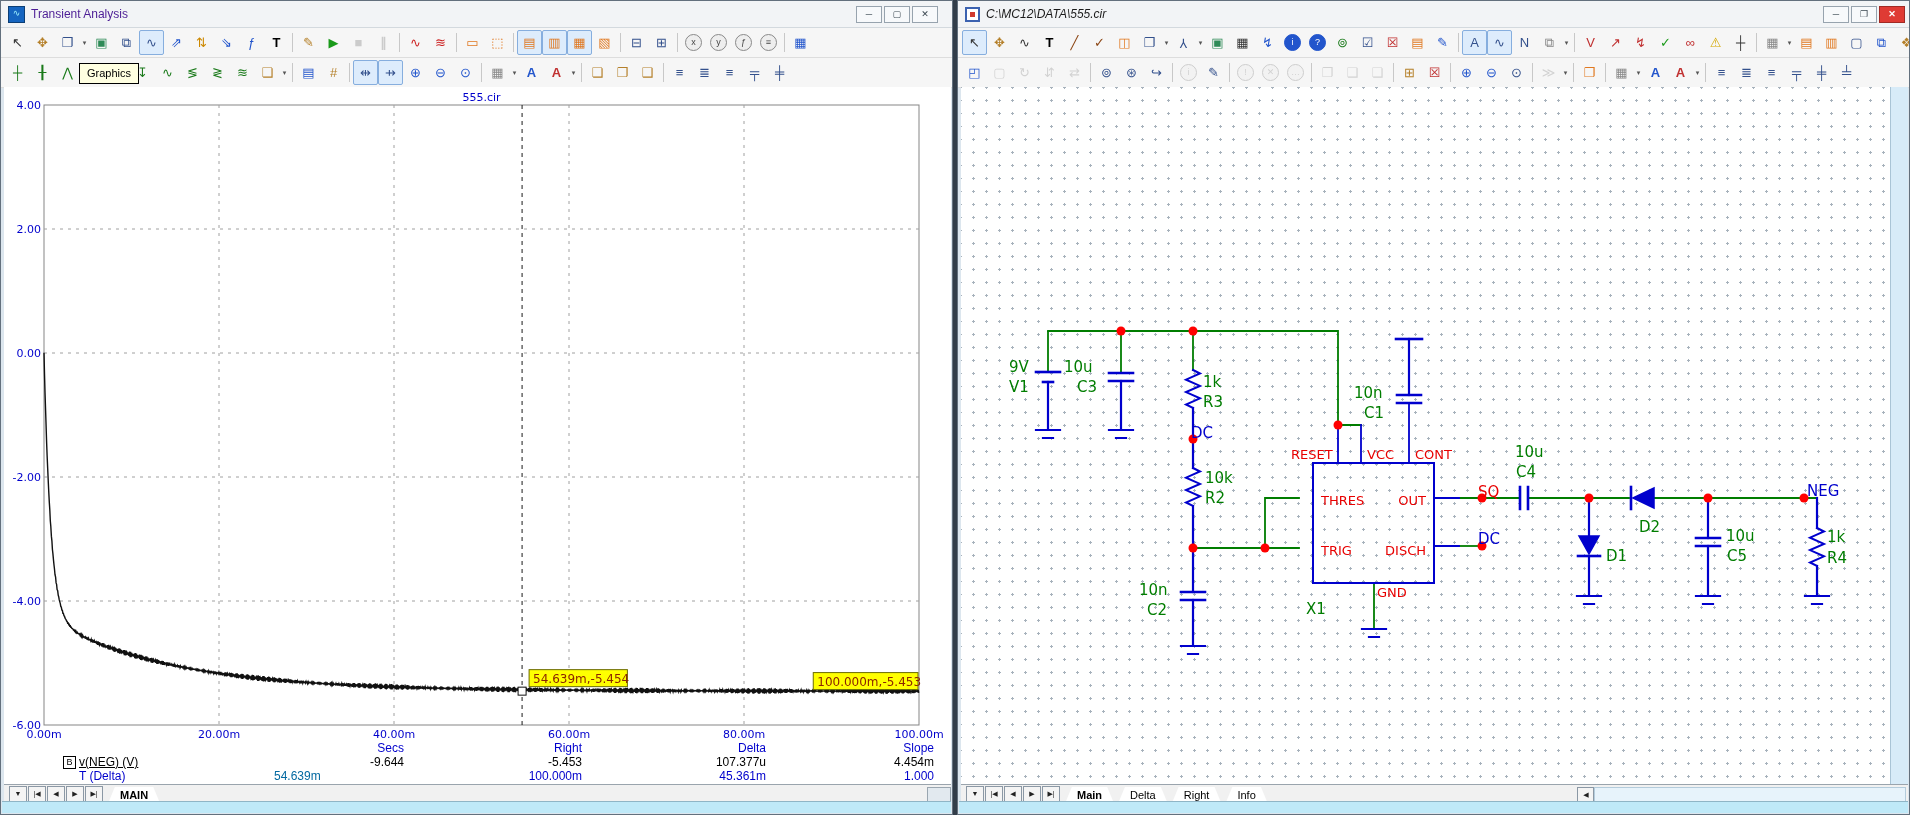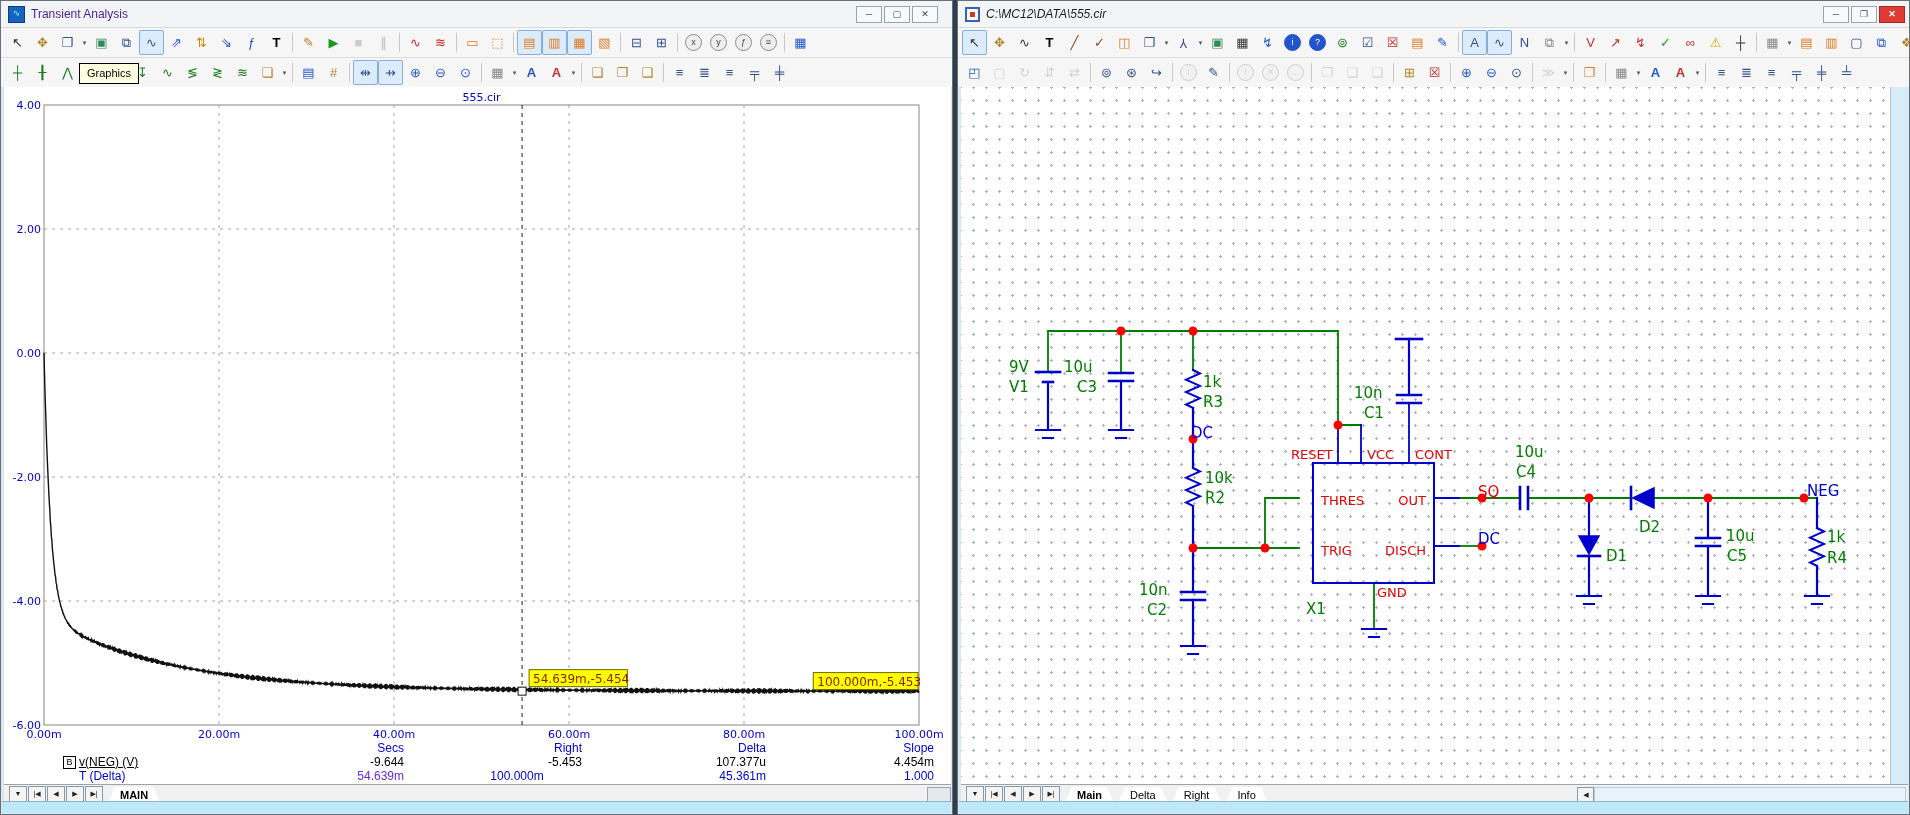--- a/index.html
+++ b/index.html
@@ -297,22 +297,22 @@
         <span style="left: 451px; top: 0px; width: 130px; text-align: right; color: rgb(0, 0, 204);">Right</span>
         <span style="left: 635px; top: 0px; width: 130px; text-align: right; color: rgb(0, 0, 204);">Delta</span>
         <span style="left: 803px; top: 0px; width: 130px; text-align: right; color: rgb(0, 0, 204);">Slope</span>
         <span style="left: 62px; top: 15px; color: rgb(0, 0, 0); border: 1px solid rgb(0, 0, 0); width: 11px; height: 11px; text-align: center; font-size: 9px; line-height: 11px;">B</span>
         <span style="left: 78px; top: 14px; color: rgb(0, 0, 0); text-decoration: underline;">v(NEG) (V)</span>
         <span style="left: 273px; top: 14px; width: 130px; text-align: right; color: rgb(0, 0, 0);">-9.644</span>
         <span style="left: 451px; top: 14px; width: 130px; text-align: right; color: rgb(0, 0, 0);">-5.453</span>
         <span style="left: 635px; top: 14px; width: 130px; text-align: right; color: rgb(0, 0, 0);">107.377u</span>
         <span style="left: 803px; top: 14px; width: 130px; text-align: right; color: rgb(0, 0, 0);">4.454m</span>
         <span style="left: 78px; top: 28px; color: rgb(0, 0, 204);">T (Delta)</span>
-        <span style="left: 273px; top: 28px; width: 130px; text-align: right; color: #6d28d9;">54.639m</span>
-        <span style="left: 451px; top: 28px; width: 130px; text-align: center; color: rgb(0, 0, 204);">100.000m</span>
+        <span style="left: 273px; top: 28px; width: 130px; color: #0369a1;">54.639m</span>
+        <span style="left: 451px; top: 28px; width: 130px; text-align: right; color: rgb(0, 0, 204);">100.000m</span>
         <span style="left: 635px; top: 28px; width: 130px; text-align: right; color: rgb(0, 0, 204);">45.361m</span>
         <span style="left: 803px; top: 28px; width: 130px; text-align: right; color: rgb(0, 0, 204);">1.000</span>
       </div>
 
     <div class="tabrow" id="ltabs">
         <div class="tnav">▼</div>
         <div class="tnav">|◀</div>
         <div class="tnav">◀</div>
         <div class="tnav">▶</div>
         <div class="tnav">▶|</div>

